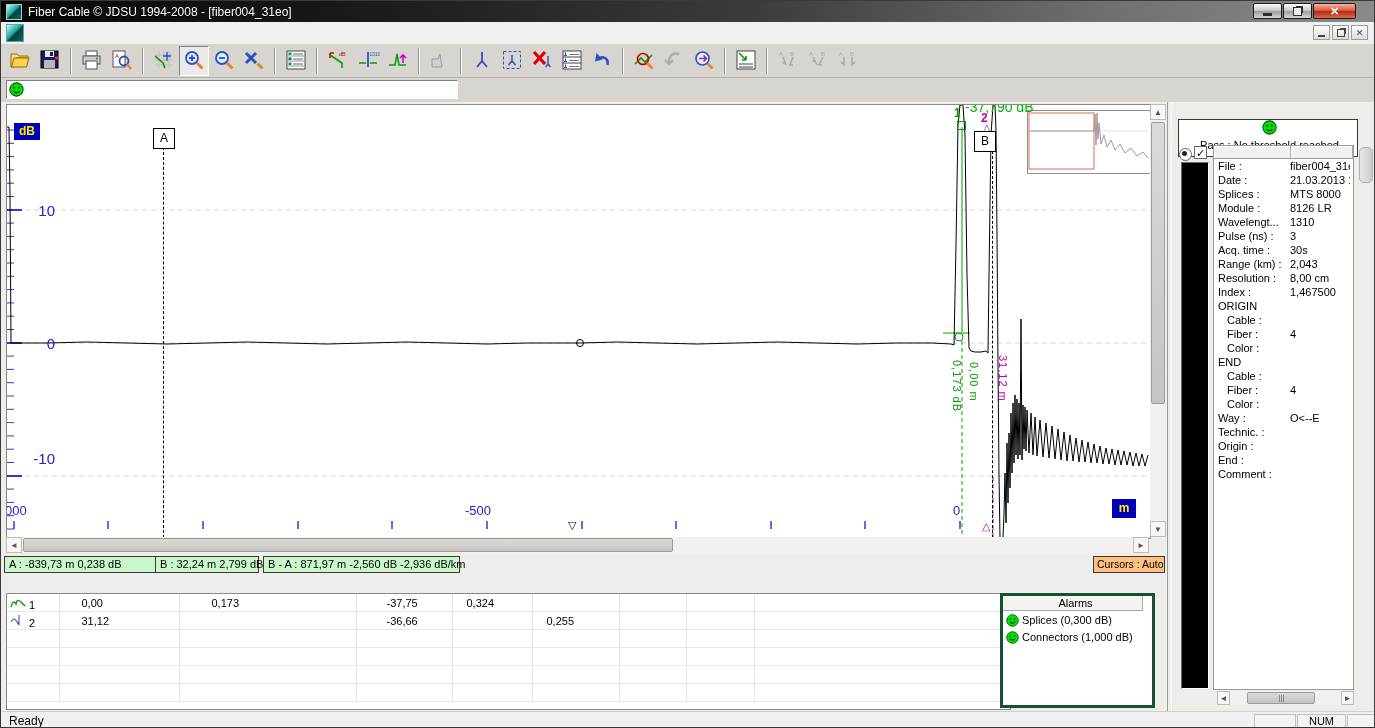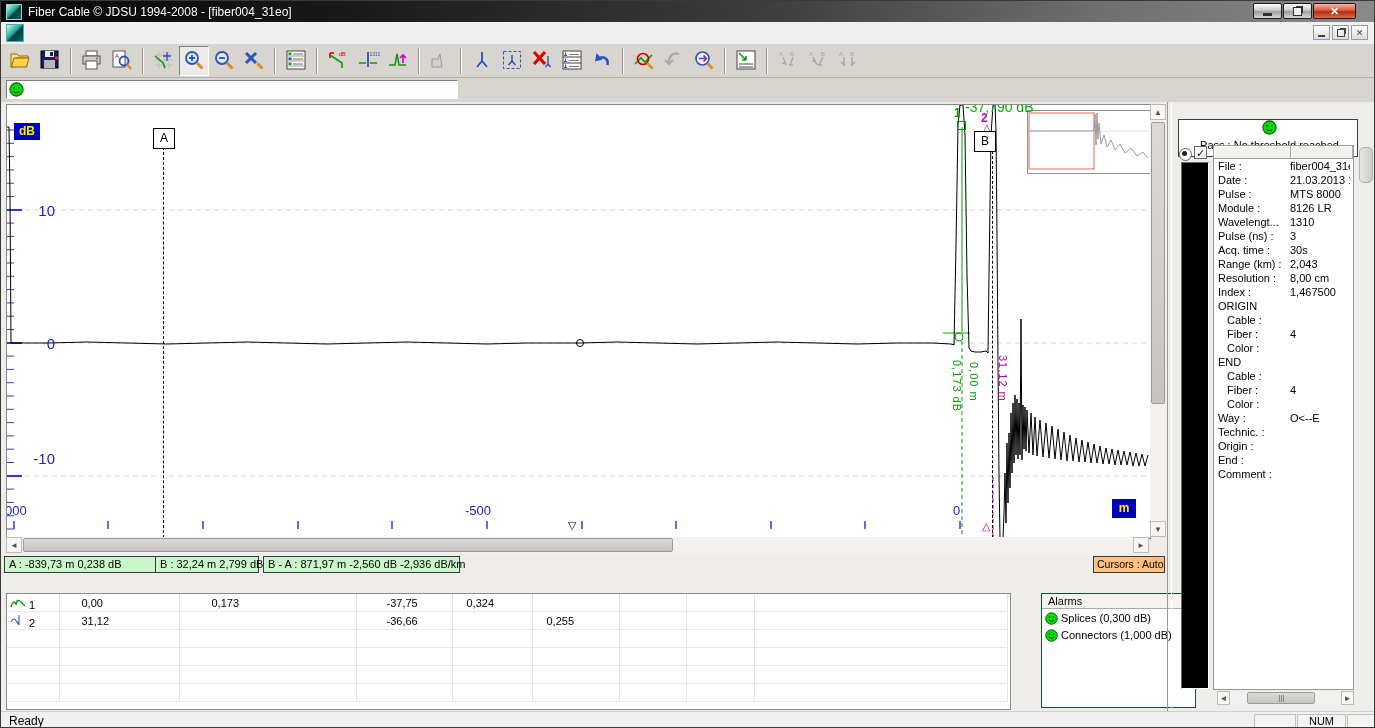--- a/index.html
+++ b/index.html
@@ -52,21 +52,21 @@
   
   .cbox{position:absolute;top:555px;height:17px;background:#c9f7c9;border:1px solid #3a3a3a;line-height:15px;padding-left:4px;box-sizing:border-box;white-space:nowrap;}
   .cbox.mode{background:#ffc080;padding-left:3px;font-size:10.5px;}
   
   .etable{position:absolute;left:5px;top:592px;width:1003px;height:115px;background:#fff;border:1px solid #8a8a8a;overflow:hidden;}
   .etable table{border-collapse:collapse;table-layout:fixed;width:1001px;}
   .etable th{height:16px;font-weight:normal;background:#f2f1ee;border-right:1px solid #aaa;border-bottom:1px solid #888;box-shadow:inset 1px 1px 0 #fff;padding:0;font-size:11px;}
   .etable td{height:17px;border-right:1px solid #e4e4e2;border-bottom:1px solid #e8e8e6;padding:0 0 0 4px;font-size:11px;white-space:nowrap;overflow:hidden;}
   .etable td.ic{padding-left:3px;}
   
-  .alarms{position:absolute;left:1040px;top:592px;width:155px;height:115px;background:#fff;border:1px solid #14532d;box-sizing:border-box;}
+  .alarms{position:absolute;left:999px;top:592px;width:155px;height:115px;background:#fff;border:3px solid #14532d;box-sizing:border-box;text-align:center;}
   .alarm-header{height:15px;border:1px solid #aaa;border-top:none;border-left:none;background:#f4f3f0;line-height:15px;padding-left:6px;width:140px;box-sizing:border-box;}
   .alarm-item{display:flex;align-items:center;gap:3px;padding:1px 0 0 3px;height:16px;}
   
   .vdivider{position:absolute;left:1166px;top:101px;width:3px;height:609px;border-left:1px solid #9a9a9a;border-right:1px solid #fff;}
   .passbox{position:absolute;left:1177px;top:118px;width:180px;height:38px;background:#fff;border:1px solid #3a3a3a;display:flex;align-items:center;gap:4px;padding-left:3px;box-sizing:border-box;flex-direction:column;}
   .radio{position:absolute;left:1178px;top:147px;width:11px;height:11px;border:1px solid #666;border-radius:50%;background:#fff;}
   .radio i{display:block;width:5px;height:5px;border-radius:50%;background:#222;margin:2px;}
   .checkbox{position:absolute;left:1193px;top:145px;width:13px;height:13px;border:1px solid #666;background:#fff;text-align:center;line-height:12px;font-size:11px;box-sizing:border-box;}
   .blackstrip{position:absolute;left:1180px;top:161px;width:28px;height:527px;background:#000;border:1px solid;border-color:#6b6b6b #fdfdfd #fdfdfd #6b6b6b;box-sizing:border-box;}
   .infobox{position:absolute;left:1212px;top:144px;width:141px;height:545px;background:#fff;border:1px solid #9a9a9a;overflow:hidden;box-sizing:border-box;}
@@ -567,21 +567,21 @@
     <div id="info-rows">
         <div class="irow">
           <span class="lab">File :</span>
           <span class="val">fiber004_31eo</span>
         </div>
         <div class="irow">
           <span class="lab">Date :</span>
           <span class="val">21.03.2013 14</span>
         </div>
         <div class="irow">
-          <span class="lab">Pulse :</span>
+          <span class="lab">Splices :</span>
           <span class="val">MTS 8000</span>
         </div>
         <div class="irow">
           <span class="lab">Module :</span>
           <span class="val">8126 LR</span>
         </div>
         <div class="irow">
           <span class="lab">Wavelengt...</span>
           <span class="val">1310</span>
         </div>

